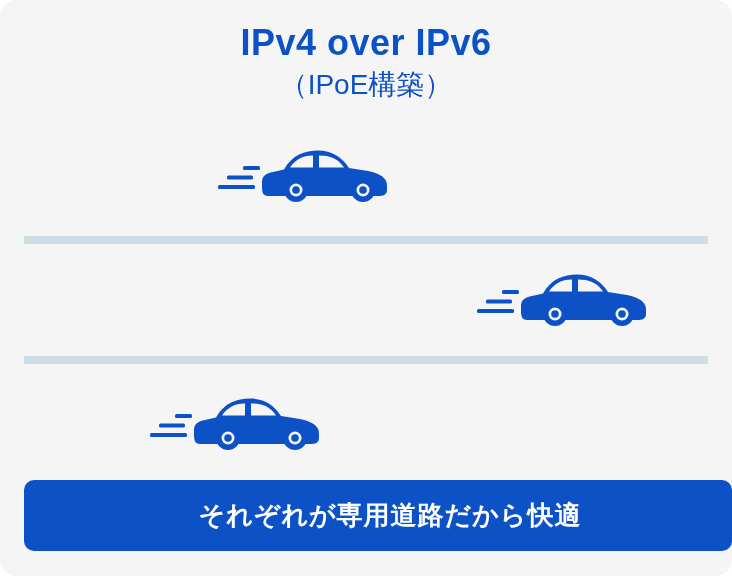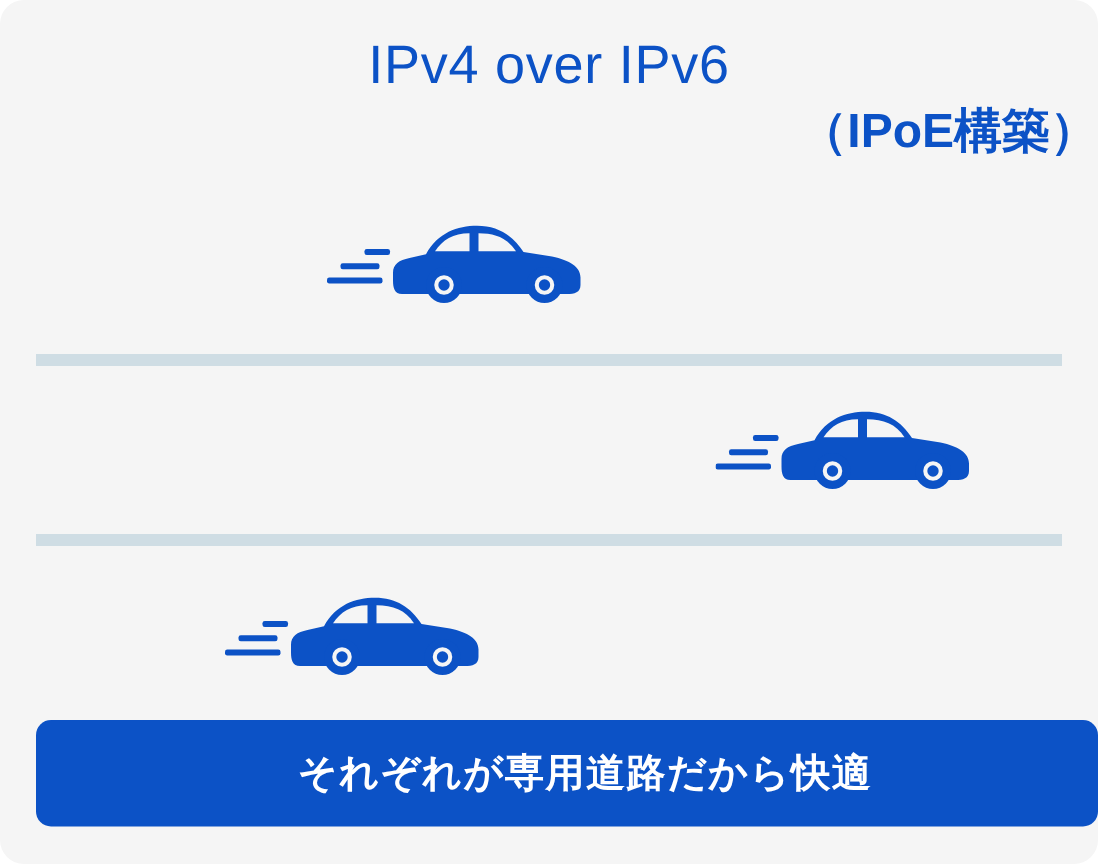--- a/index.html
+++ b/index.html
@@ -16,32 +16,32 @@
     border-radius: 16px;
     overflow: hidden;
   }
   .title {
     position: absolute;
     top: 22px;
     left: 0;
     width: 100%;
     text-align: center;
     font-size: 36px;
-    font-weight: 400;
+    font-weight: 700;
     letter-spacing: 0.5px;
     color: var(--brand-blue, #0c52c6);
   }
   .subtitle {
     position: absolute;
     top: 66px;
     left: 0;
     width: 100%;
-    text-align: right;
-    font-size: 32px;
-    font-weight: 700;
+    text-align: center;
+    font-size: 28px;
+    font-weight: 400;
     color: var(--brand-blue, #0c52c6);
   }
   .car-group {
     position: absolute;
     width: 170px;
     height: 57px;
   }
   .car-group svg { display: block; width: 170px; height: 57px; }
   .car-1 { left: 218px; top: 146px; }
   .car-2 { left: 477px; top: 270px; }

